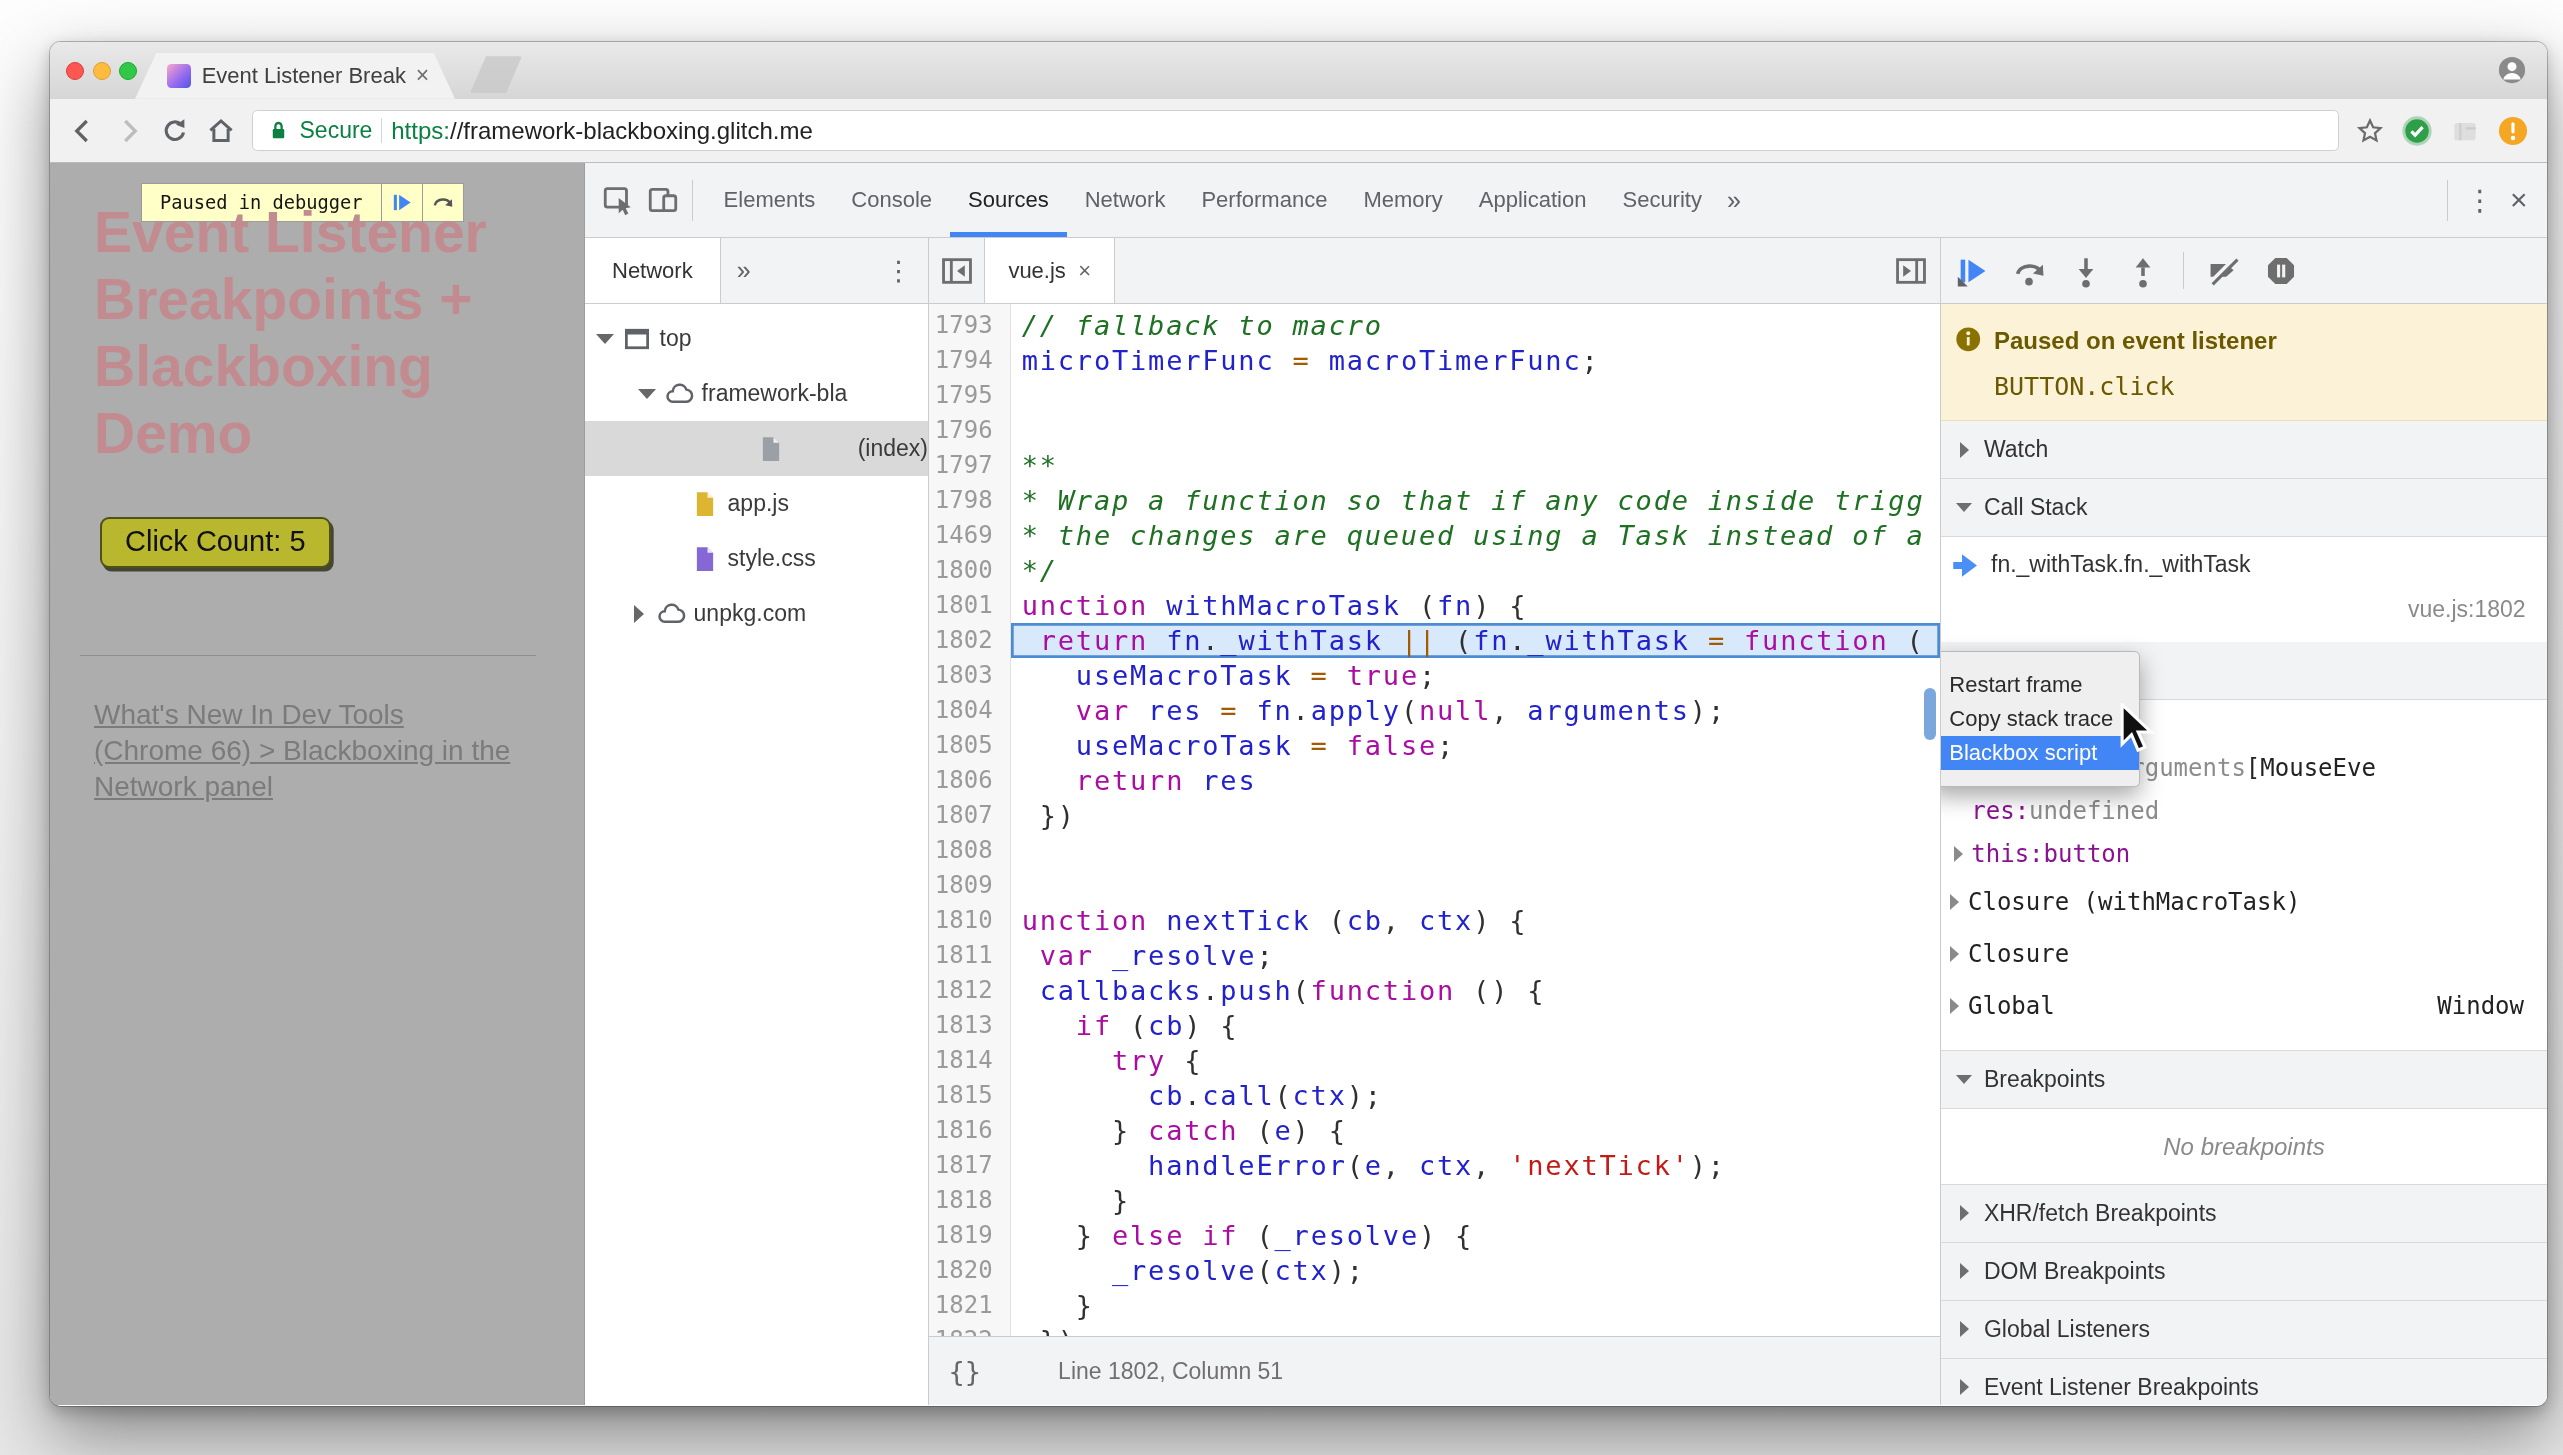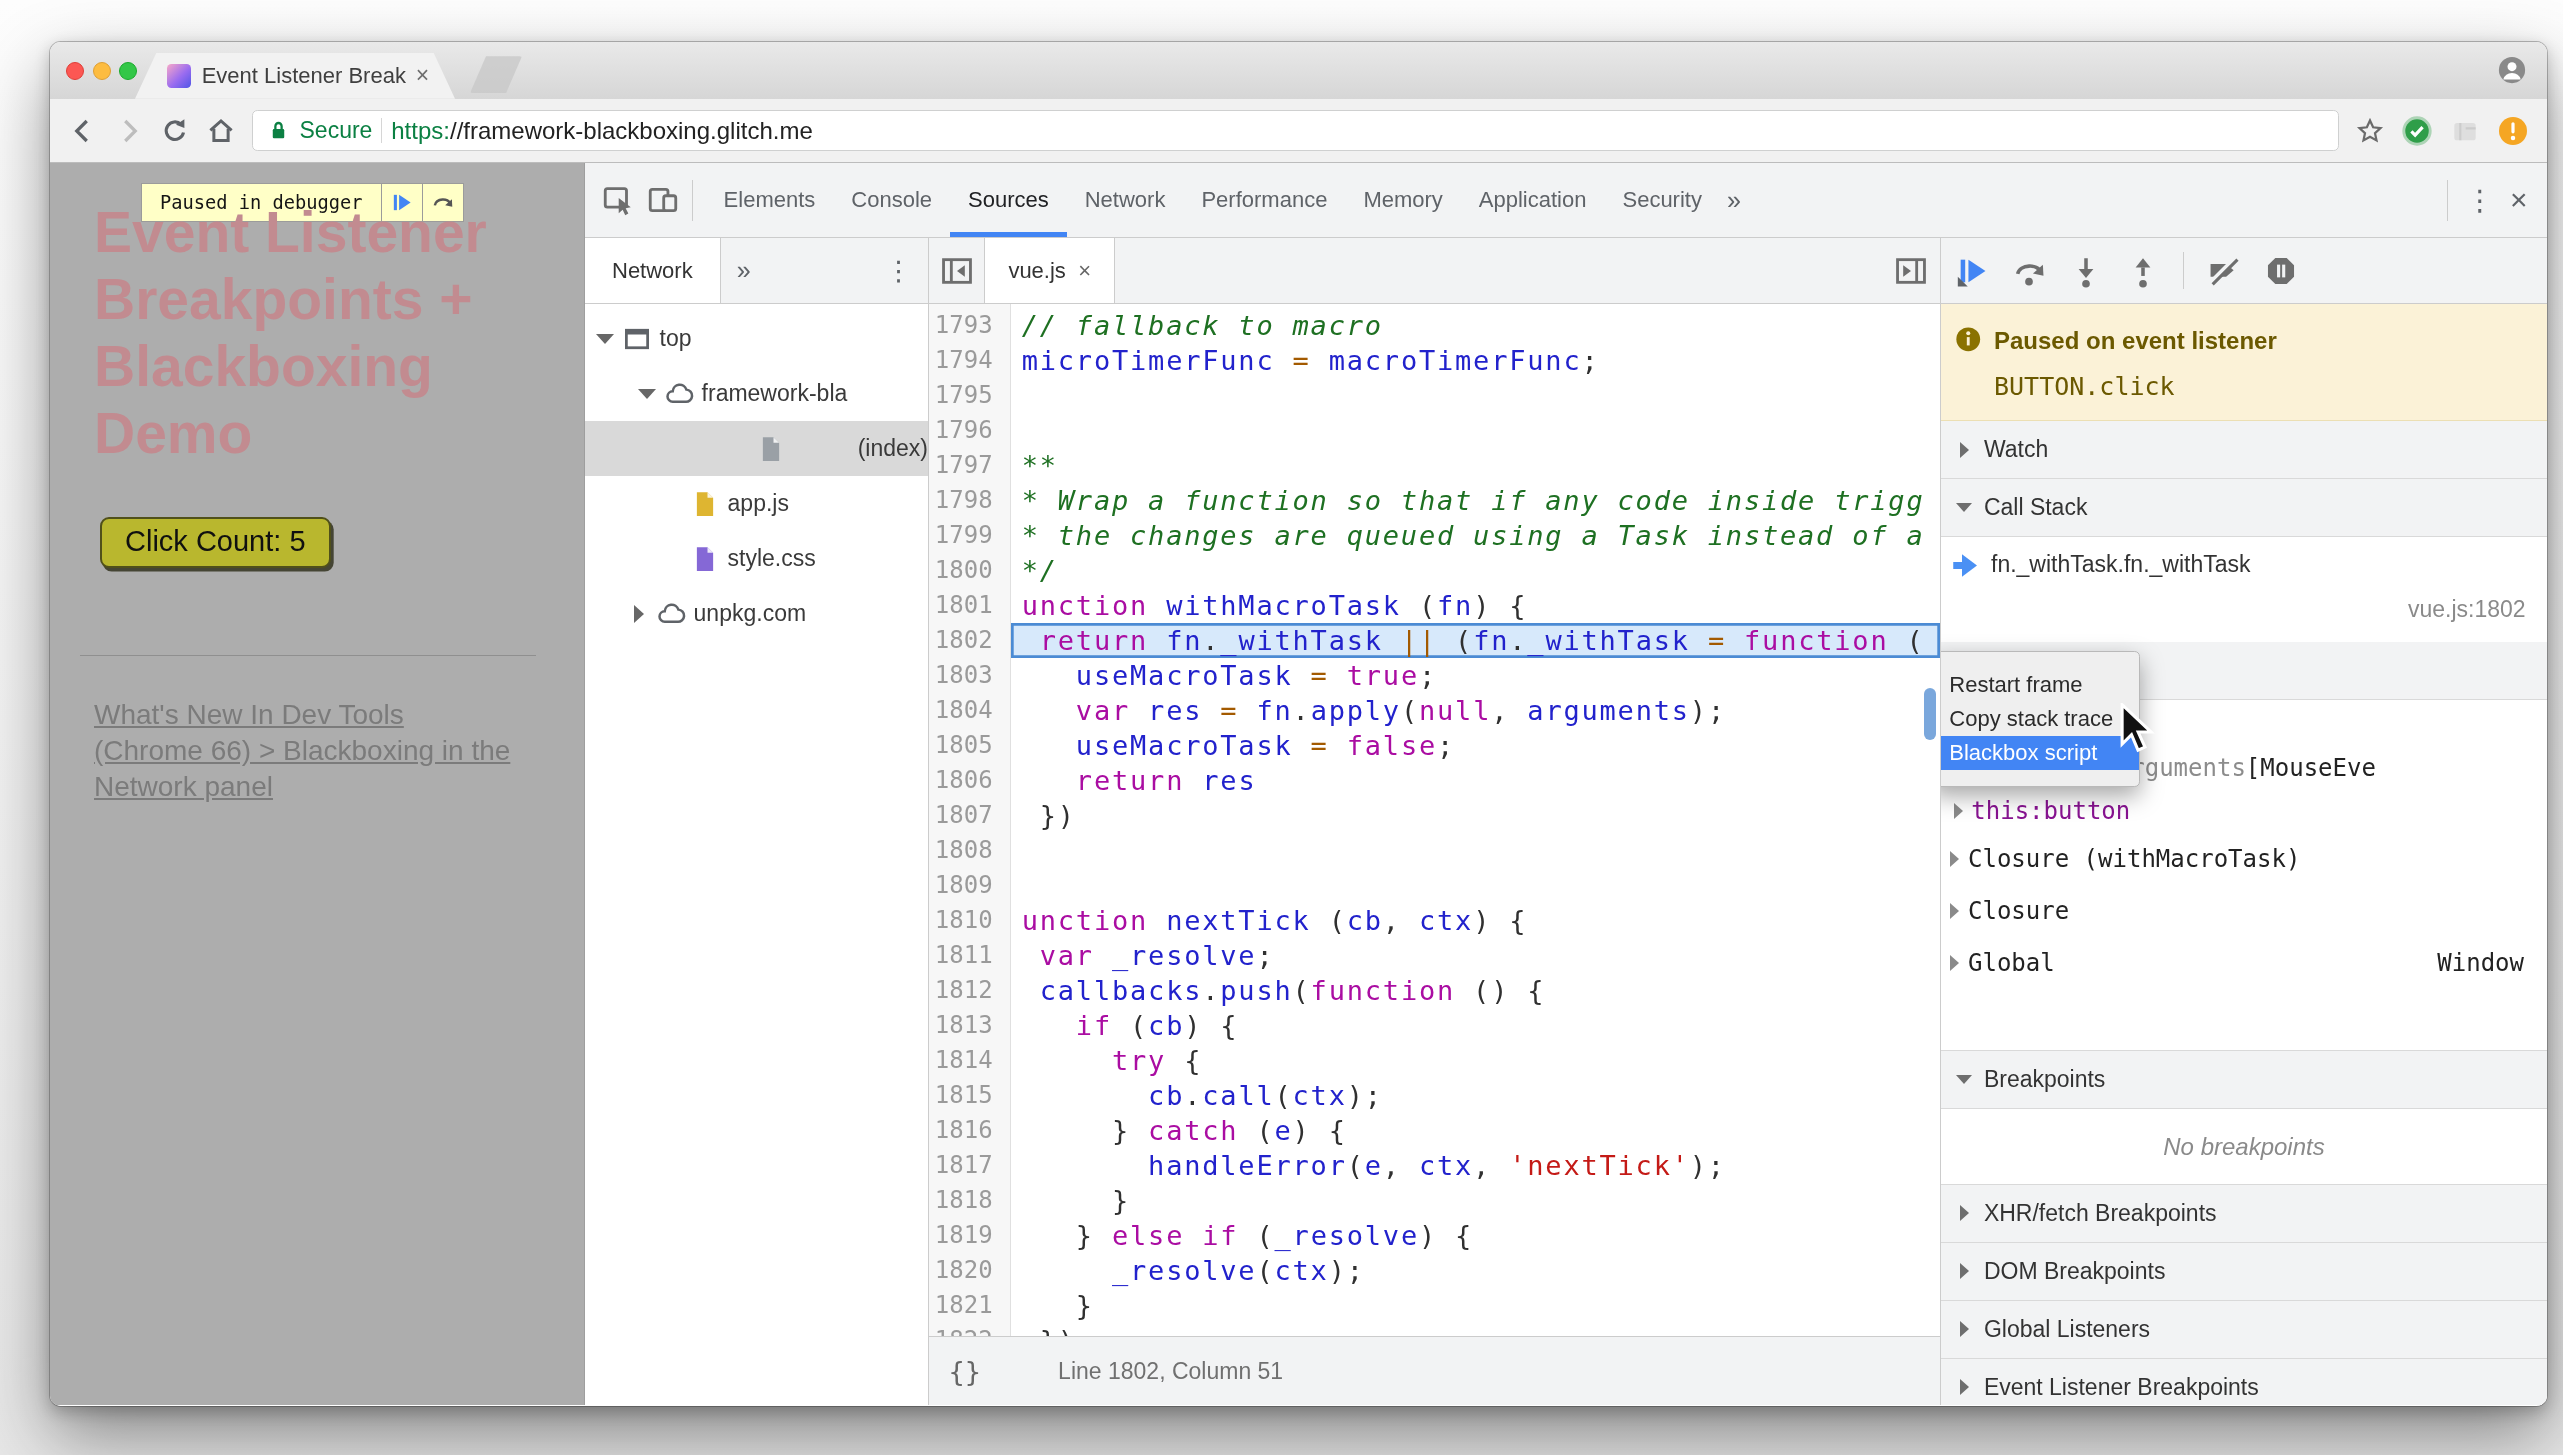--- a/index.html
+++ b/index.html
@@ -395,21 +395,21 @@
           </div>
           <div id="code-area">
             <div id="gutter-bg"></div>
             <div id="code-lines">
                 <div class="cl"><span class="gut">1793</span><span class="src"><span class="tk-c">// fallback to macro</span></span></div>
                 <div class="cl"><span class="gut">1794</span><span class="src"><span class="tk-v">microTimerFunc</span><span class="tk-p"> </span><span class="tk-o">=</span><span class="tk-p"> </span><span class="tk-v">macroTimerFunc</span><span class="tk-p">;</span></span></div>
                 <div class="cl"><span class="gut">1795</span><span class="src"></span></div>
                 <div class="cl"><span class="gut">1796</span><span class="src"></span></div>
                 <div class="cl"><span class="gut">1797</span><span class="src"><span class="tk-c">**</span></span></div>
                 <div class="cl"><span class="gut">1798</span><span class="src"><span class="tk-c">* Wrap a function so that if any code inside trigg</span></span></div>
-                <div class="cl"><span class="gut">1799</span><span class="src"><span class="tk-c">* the changes are queued using a Task instead of a</span></span></div>
+                <div class="cl"><span class="gut">1469</span><span class="src"><span class="tk-c">* the changes are queued using a Task instead of a</span></span></div>
                 <div class="cl"><span class="gut">1800</span><span class="src"><span class="tk-c">*/</span></span></div>
                 <div class="cl"><span class="gut">1801</span><span class="src"><span class="tk-k">unction</span><span class="tk-p"> </span><span class="tk-v">withMacroTask</span><span class="tk-p"> (</span><span class="tk-v">fn</span><span class="tk-p">) {</span></span></div>
                 <div class="cl exec"><span class="gut">1802</span><span class="src"><span class="tk-p"> </span><span class="tk-k">return</span><span class="tk-p"> </span><span class="tk-v">fn</span><span class="tk-p">.</span><span class="tk-v">_withTask</span><span class="tk-p"> </span><span class="tk-o">||</span><span class="tk-p"> (</span><span class="tk-v">fn</span><span class="tk-p">.</span><span class="tk-v">_withTask</span><span class="tk-p"> </span><span class="tk-o">=</span><span class="tk-p"> </span><span class="tk-k">function</span><span class="tk-p"> (</span></span></div>
                 <div class="cl"><span class="gut">1803</span><span class="src"><span class="tk-p">   </span><span class="tk-v">useMacroTask</span><span class="tk-p"> </span><span class="tk-o">=</span><span class="tk-p"> </span><span class="tk-k">true</span><span class="tk-p">;</span></span></div>
                 <div class="cl"><span class="gut">1804</span><span class="src"><span class="tk-p">   </span><span class="tk-k">var</span><span class="tk-p"> </span><span class="tk-v">res</span><span class="tk-p"> </span><span class="tk-o">=</span><span class="tk-p"> </span><span class="tk-v">fn</span><span class="tk-p">.</span><span class="tk-v">apply</span><span class="tk-p">(</span><span class="tk-k">null</span><span class="tk-p">, </span><span class="tk-v">arguments</span><span class="tk-p">);</span></span></div>
                 <div class="cl"><span class="gut">1805</span><span class="src"><span class="tk-p">   </span><span class="tk-v">useMacroTask</span><span class="tk-p"> </span><span class="tk-o">=</span><span class="tk-p"> </span><span class="tk-k">false</span><span class="tk-p">;</span></span></div>
                 <div class="cl"><span class="gut">1806</span><span class="src"><span class="tk-p">   </span><span class="tk-k">return</span><span class="tk-p"> </span><span class="tk-v">res</span></span></div>
                 <div class="cl"><span class="gut">1807</span><span class="src"><span class="tk-p"> })</span></span></div>
                 <div class="cl"><span class="gut">1808</span><span class="src"></span></div>
                 <div class="cl"><span class="gut">1809</span><span class="src"></span></div>
@@ -507,20 +507,25 @@
                 <span class="sc-pad sc-tri-d"></span>
                 <span class="sc-plain">Local</span>
               </div>
               <div class="sc-row">
                 <span class="sc-pad2 sc-tri-r"></span>
                 <span class="sc-name">arguments: </span>
                 <span class="sc-muted">Arguments</span>
                 <span class="sc-plain"> [MouseEve</span>
               </div>
               <div class="sc-row">
+                <span class="sc-pad2"></span>
+                <span class="sc-name">res: </span>
+                <span class="sc-muted">undefined</span>
+              </div>
+              <div class="sc-row">
                 <span class="sc-pad2 sc-tri-r"></span>
                 <span class="sc-name">this: </span>
                 <span class="sc-node">button</span>
               </div>
               <div class="sc-group">
                 <span class="sc-pad sc-tri-r"></span>
                 <span class="sc-plain">Closure (withMacroTask)</span>
               </div>
               <div class="sc-group">
                 <span class="sc-pad sc-tri-r"></span>

